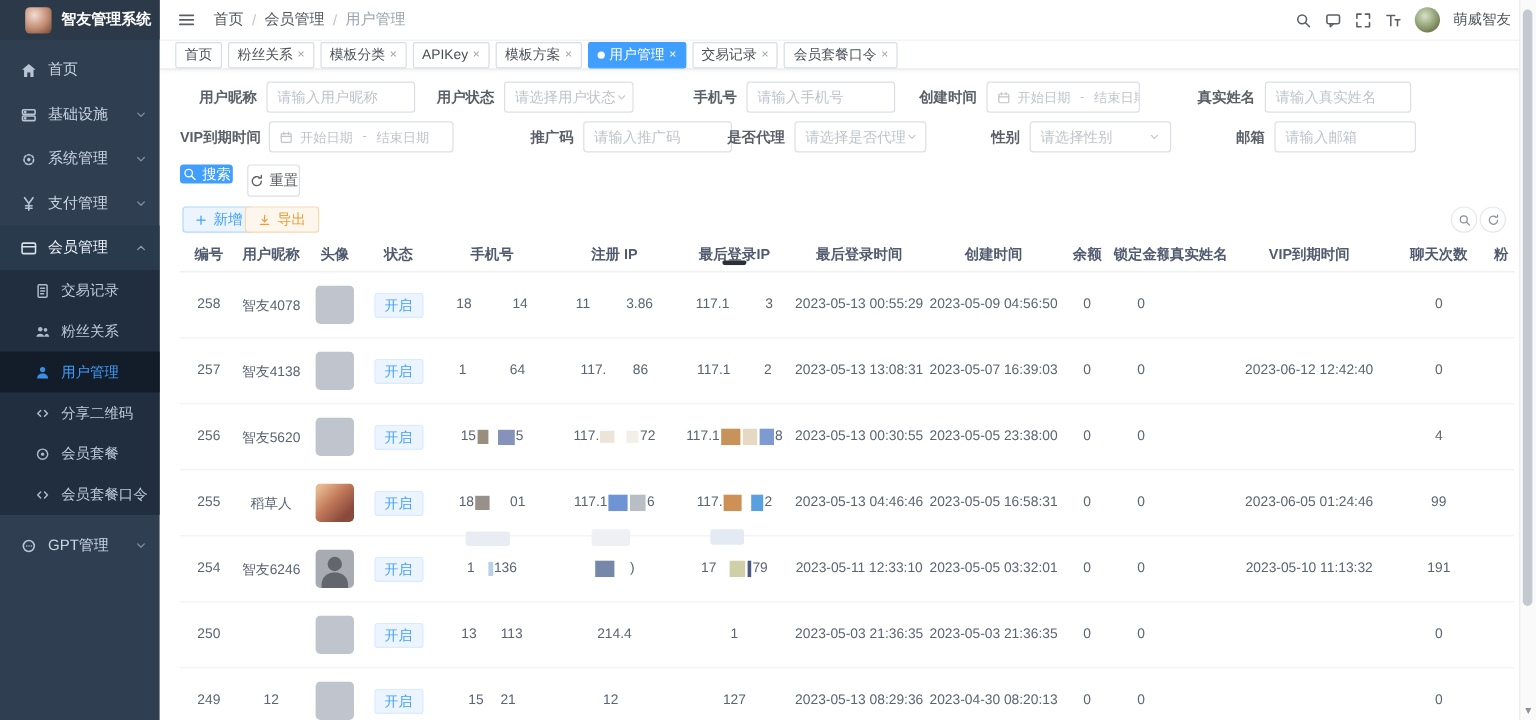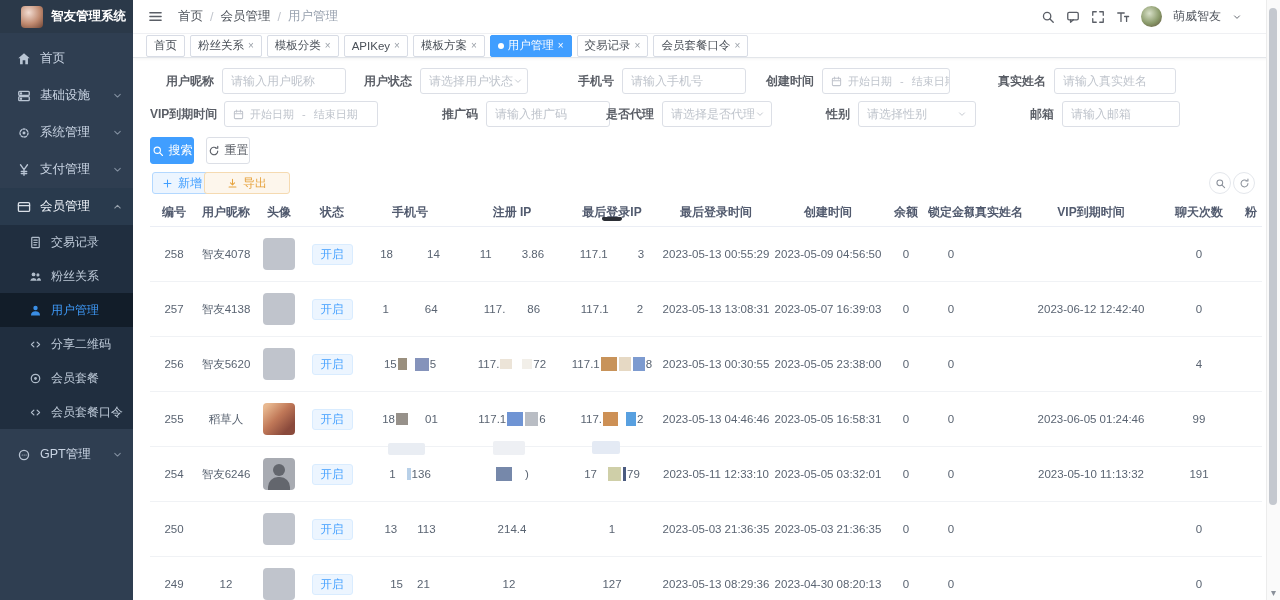--- a/index.html
+++ b/index.html
@@ -22,21 +22,21 @@
   .submenu .menu-item{height:34px;padding-left:29px;font-size:12px;color:#bfcbd9;}
   .submenu .menu-item.active{background:#121d29;color:#3f9bfa;}
   
   .navbar{position:absolute;left:133px;right:0;top:0;height:33px;background:#fff;
           border-bottom:1px solid #f1f2f5;display:flex;align-items:center;z-index:4;}
   .hamburger{margin-left:15px;color:#5a5e66;cursor:pointer;}
   .breadcrumb{display:flex;align-items:center;gap:7px;margin-left:15px;font-size:12.5px;}
   .bc-item{color:#51565e;cursor:pointer;}
   .bc-sep{color:#c0c4cc;}
   .bc-item.current{color:#9aa3b0;cursor:default;}
-  .nav-right{margin-left:auto;display:flex;align-items:center;gap:11px;padding-right:38px;}
+  .nav-right{margin-left:auto;display:flex;align-items:center;gap:11px;}
   .nav-ic{color:#5a5e66;cursor:pointer;display:flex;align-items:center;}
   .nav-avatar{width:21px;height:21px;border-radius:50%;cursor:pointer;flex:none;
               background:radial-gradient(circle at 40% 35%,#d8e0c8,#8a9a6a 55%,#5a4a38);}
   .nav-user{font-size:12px;color:#51565e;cursor:pointer;white-space:nowrap;}
   
   .tagsbar{position:absolute;left:133px;right:0;top:34px;height:23px;background:#fff;
            border-bottom:1px solid #e3e6ea;box-shadow:0 1px 3px rgba(0,0,0,.05);
            display:flex;align-items:center;gap:5px;padding-left:13px;z-index:4;}
   .tag{display:flex;align-items:center;gap:4px;height:20px;padding:0 7px;border:1px solid #d8dce5;
        background:#fff;color:#4a5058;font-size:11.5px;border-radius:2px;cursor:pointer;white-space:nowrap;}
@@ -50,26 +50,26 @@
   .fbox{margin-left:8px;height:26px;box-sizing:border-box;border:1px solid #dcdfe6;border-radius:3px;
         display:flex;align-items:center;padding:0 8px;font-size:12px;color:#bfc4cc;background:#fff;
         cursor:text;white-space:nowrap;overflow:hidden;}
   .fbox .caret{margin-left:auto;color:#c0c4cc;}
   .fbox.select{cursor:pointer;}
   .fbox .cal{color:#c0c4cc;margin-right:6px;flex:none;}
   .dr-sep{margin:0 8px;color:#c0c4cc;}
   
   .btn{display:inline-flex;align-items:center;justify-content:center;gap:5px;border-radius:3px;
        font-size:12px;cursor:pointer;box-sizing:border-box;white-space:nowrap;}
-  .btn-search{position:absolute;left:150px;top:137px;width:44px;height:27px;background:#409EFF;
+  .btn-search{position:absolute;left:150px;top:137px;width:44px;height:16px;background:#409EFF;
               border:1px solid #409EFF;color:#fff;}
   .btn-reset{position:absolute;left:206px;top:137px;width:44px;height:27px;background:#fff;
              border:1px solid #dcdfe6;color:#5a5e66;}
   .btn-add{background:#ecf5ff;border:1px solid #b3d8ff;color:#409EFF;height:22px;padding:0 9px;}
-  .btn-export{background:#fdf6ec;border:1px solid #f5dab1;color:#e6a23c;height:22px;padding:0 22px;}
+  .btn-export{background:#fdf6ec;border:1px solid #f5dab1;color:#e6a23c;height:22px;padding:0 10px;}
   
   .panel{position:absolute;left:150px;top:168px;width:1112px;height:432px;background:#fff;}
   .panel-toolbar{position:relative;height:30px;}
   .btn-add{position:absolute;left:2px;top:4px;}
   .btn-export{position:absolute;left:54px;top:4px;}
   .circle-btn{position:absolute;top:4px;width:20px;height:20px;border:1px solid #e4e7ec;border-radius:50%;
               background:#fff;color:#8a909a;display:flex;align-items:center;justify-content:center;cursor:pointer;}
   .circle-btn.c1{right:31px;} .circle-btn.c2{right:7px;}
   .thead{display:flex;height:28px;border-bottom:1px solid #ebeef5;align-items:center;}
   .th{font-size:12px;font-weight:bold;color:#515a6e;text-align:center;box-sizing:border-box;

